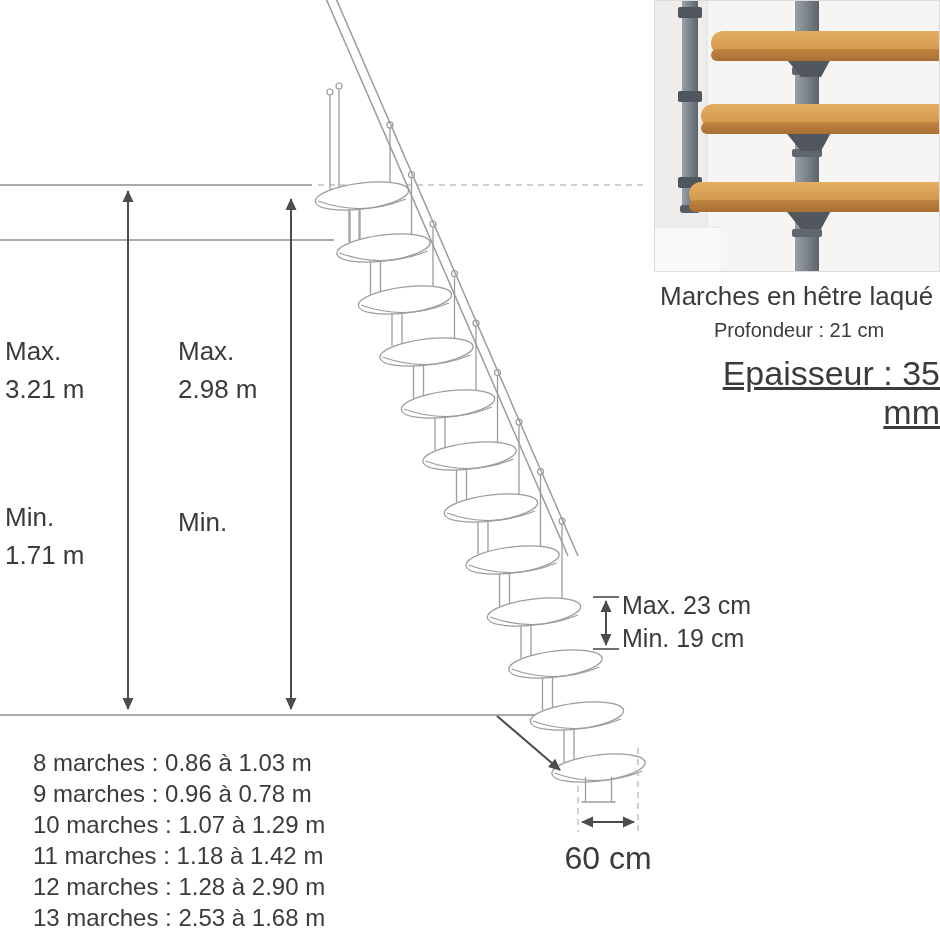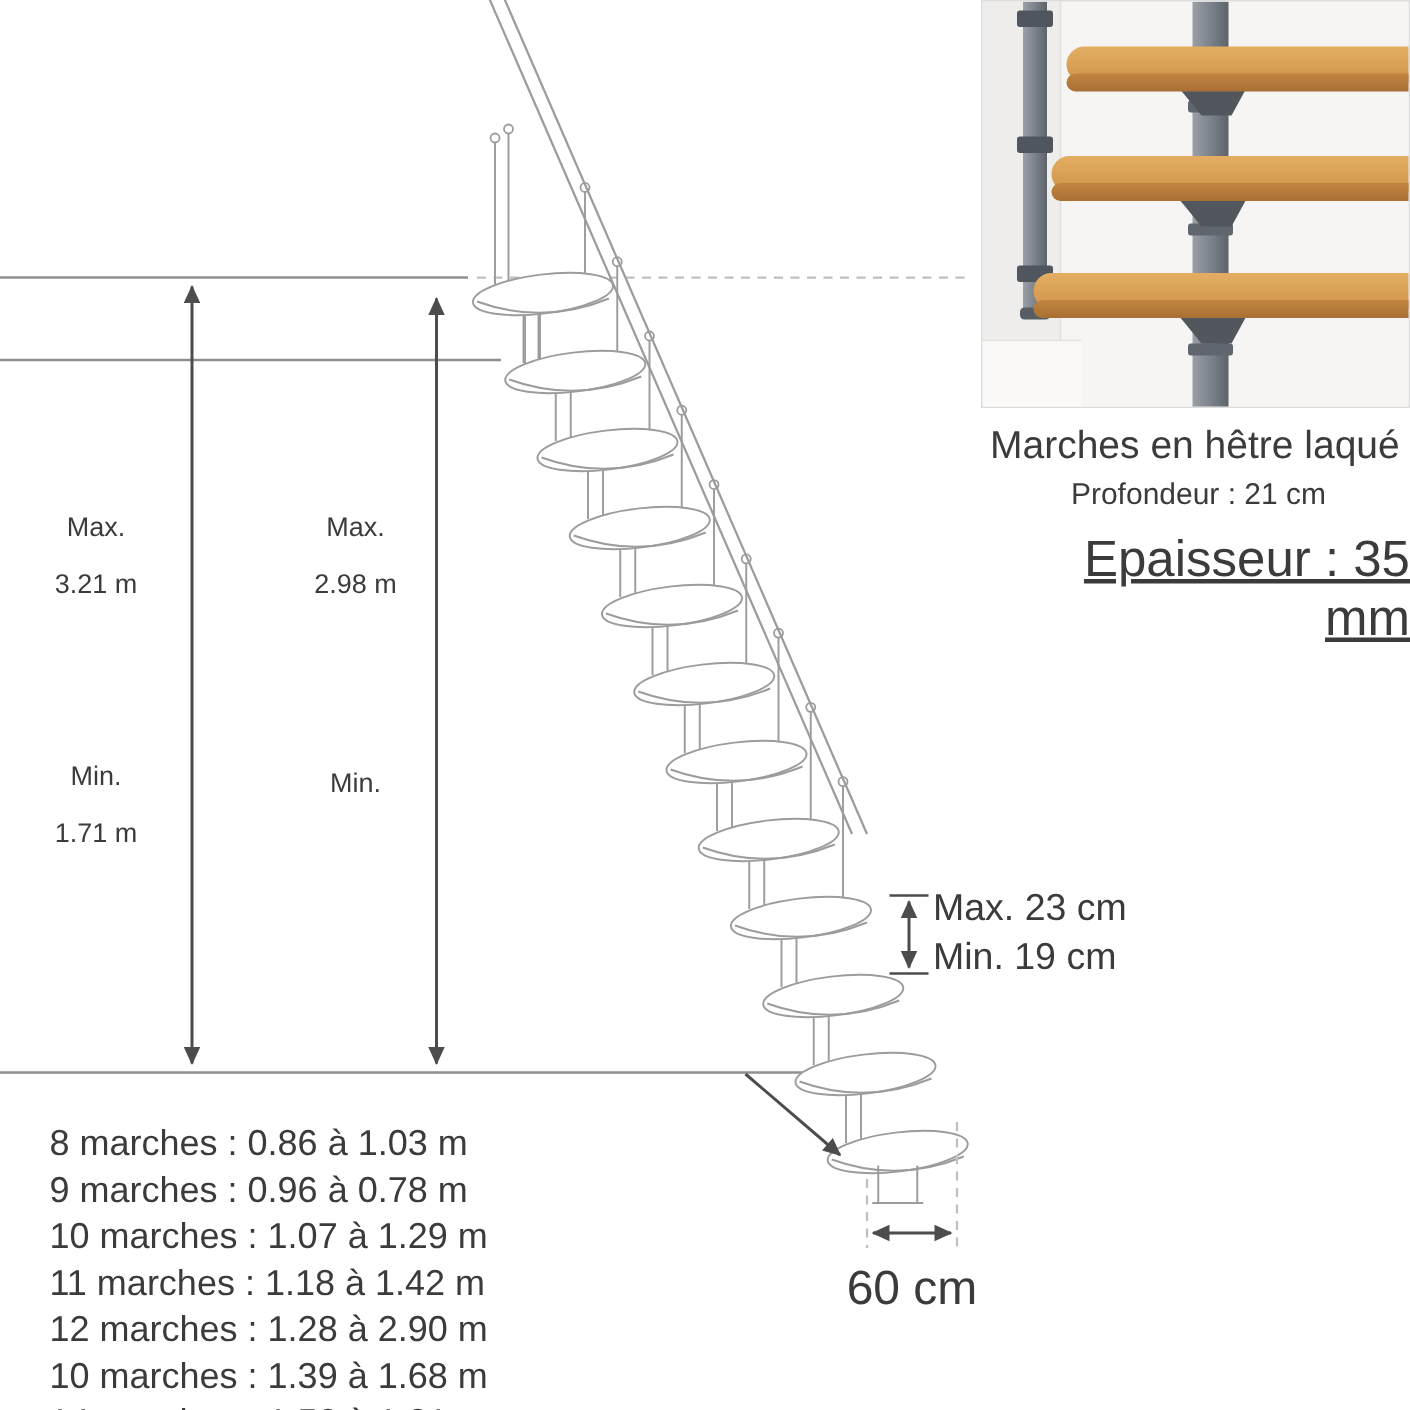--- a/index.html
+++ b/index.html
@@ -9,21 +9,21 @@
   #diagram-svg{position:absolute;left:0;top:0;}
   .floor{stroke:#8f8f8f;stroke-width:1.6;}
   .dash{stroke:#c0c0c0;stroke-width:1.5;stroke-dasharray:6 5;fill:none;}
   .dim{stroke:#4c4c4c;stroke-width:2;fill:none;}
   .tick{stroke:#4c4c4c;stroke-width:1.6;}
   .st{stroke:#9c9c9c;stroke-width:1.3;fill:none;}
   .stc{fill:#fff;stroke:#9c9c9c;stroke-width:1.2;}
   .tread{fill:#fff;stroke:#9c9c9c;stroke-width:1.3;}
   .rail{stroke:#9c9c9c;stroke-width:1.5;fill:none;}
   
-  .dimblock{position:absolute;width:118px;text-align:center;font-size:18px;line-height:38px;}
+  .dimblock{position:absolute;width:118px;font-size:26px;line-height:38px;}
   .risetext{position:absolute;left:622px;top:589px;font-size:25px;line-height:33px;white-space:nowrap;}
   .widthlabel{position:absolute;left:562px;top:840px;width:92px;text-align:center;font-size:32px;}
   .marches{position:absolute;left:33px;top:747px;font-size:24px;line-height:31px;white-space:nowrap;}
   .photo{position:absolute;left:654px;top:0;width:286px;height:272px;box-sizing:border-box;
          border:1px solid #dcdcdc;background:#f6f5f3;overflow:hidden;}
   .cap1{position:absolute;left:660px;top:281px;font-size:26px;white-space:nowrap;}
   .cap2{position:absolute;left:658px;top:319px;width:282px;text-align:center;font-size:20px;}
   .cap3{position:absolute;left:658px;top:354px;width:282px;text-align:right;font-size:34px;text-decoration:underline;}
 </style>
 </head>
@@ -157,21 +157,21 @@
   </div>
 
   <div class="widthlabel">60 cm</div>
 
   <div class="marches">
     <div>8 marches : 0.86 à 1.03 m</div>
     <div>9 marches : 0.96 à 0.78 m</div>
     <div>10 marches : 1.07 à 1.29 m</div>
     <div>11 marches : 1.18 à 1.42 m</div>
     <div>12 marches : 1.28 à 2.90 m</div>
-    <div>10 marches : 1.39 à 1.68 m</div>
+    <div>13 marches : 2.53 à 1.68 m</div>
     <div>14 marches : 1.52 à 1.81 m</div>
   </div>
 
   <div class="photo">
     <svg width="286" height="272" viewBox="0 0 286 272">
       <defs>
         <linearGradient id="wood" x1="0" y1="0" x2="0" y2="1">
           <stop offset="0" stop-color="#e3ae63"></stop>
             <stop offset="1" stop-color="#cf9449"></stop>
         </linearGradient>

